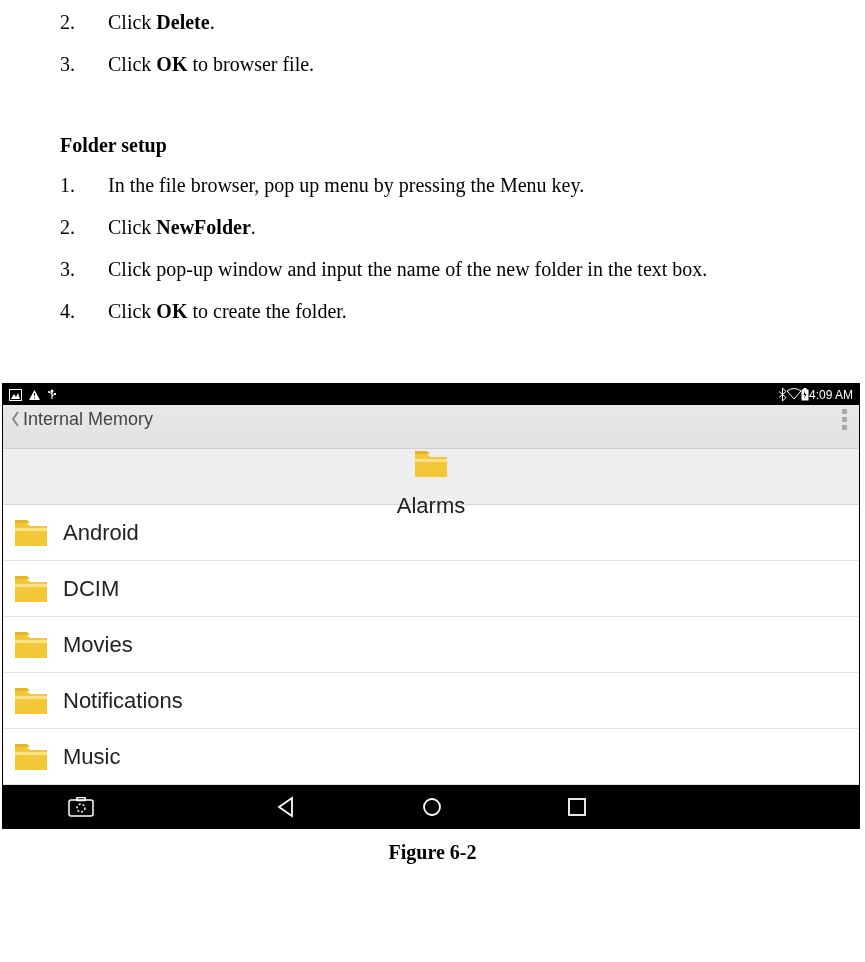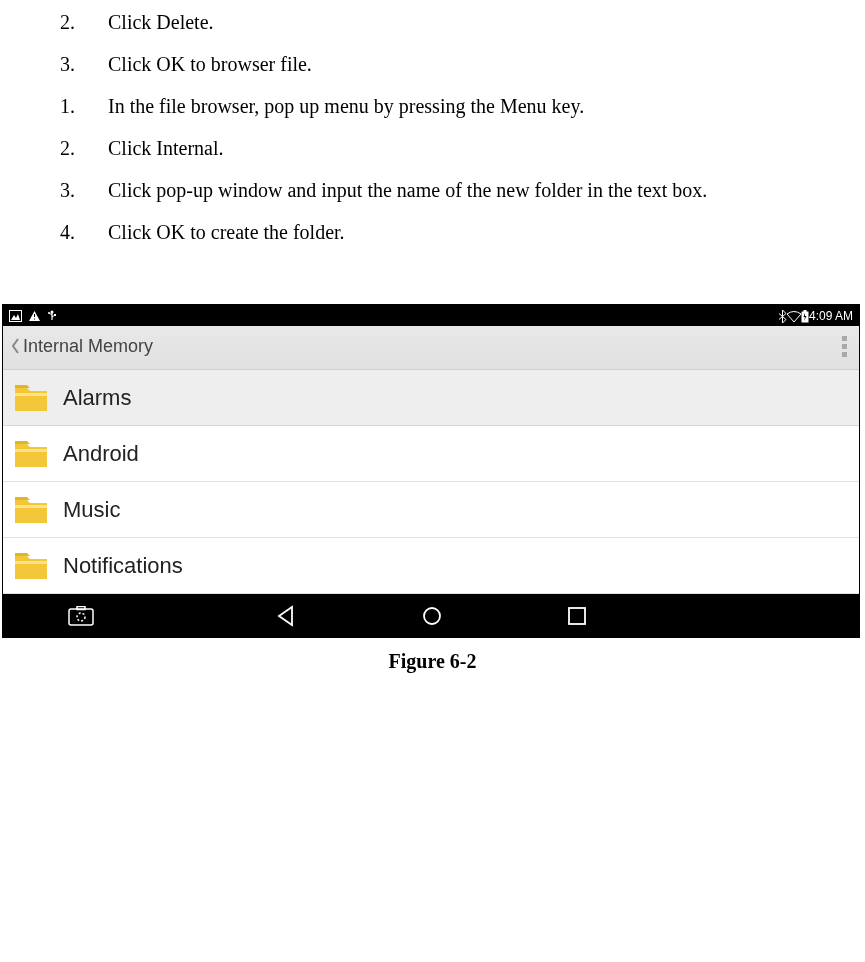--- a/index.html
+++ b/index.html
@@ -22,52 +22,52 @@
   .ol-step .num {
     width: 48px;
     flex: none;
   }
   .ol-step .txt { flex: 1; }
   .heading {
     font-weight: bold;
     margin-top: 56px;
     margin-bottom: 14px;
   }
-  .bold { font-weight: normal; }
+  .bold { font-weight: bold; }
 
   .screenshot {
     width: 858px;
     margin: 58px 0 0 2px;
     border: 1px solid #000;
     background: #fff;
     font-family: Arial, Helvetica, sans-serif;
   }
 
   .status-bar {
     height: 21px;
     background: #000;
     color: #fff;
     display: flex;
     justify-content: space-between;
     align-items: center;
     font-size: 11px;
     padding: 0 6px;
   }
   .status-left { display:flex; gap:6px; align-items:center; }
-  .status-right { display:flex; gap:0; align-items:flex-end; }
+  .status-right { display:flex; gap:0; align-items:flex-start; }
   .status-right svg, .status-left svg { display:block; }
 
   .app-header {
     height: 44px;
     background: linear-gradient(#e8e8e8, #e1e1e1);
     border-bottom: 1px solid #cfcfcf;
     display: flex;
-    align-items: flex-end;
+    align-items: flex-start;
     justify-content: space-between;
-    padding: 12px 8px;
+    padding: 4px 8px;
     font-size: 18px;
     color: #444;
   }
   .app-header .title-wrap { display:flex; align-items:center; gap:2px; }
   .chevron-left {
     width: 10px; height: 20px; display:inline-block;
   }
   .overflow {
     width: 14px; display:flex; flex-direction:column; gap:3px; align-items:center;
   }
@@ -79,21 +79,21 @@
   .folder-item {
     height: 56px;
     display: flex;
     align-items: center;
     gap: 14px;
     padding: 0 10px;
     border-bottom: 1px solid #e3e3e3;
     font-size: 22px;
     color: #222;
   }
-  .folder-item.first { background: #eeeeee; border-bottom: 1px solid #d6d6d6; }
+  .folder-item.first { background: #eeeeee; border-bottom: 1px solid #d6d6d6; flex-direction: column; }
   .folder-item.last { border-bottom: none; height: 44px; }
   .folder-icon {
     width: 36px; height: 30px; flex:none; position:relative;
   }
   .folder-icon svg { display:block; }
 
   .nav-bar {
     height: 43px;
     background: #000;
     display: flex;
@@ -123,32 +123,33 @@
     </div>
   </div>
 
   <div class="ol-step">
     <div class="num">3.</div>
     <div class="txt">
       <span>Click </span><span class="bold">OK</span><span> to browser file.</span>
     </div>
   </div>
 
+  <div class="heading">Folder setup</div>
 
   <div class="ol-step">
     <div class="num">1.</div>
     <div class="txt">
       <span>In the file browser, pop up menu by pressing the Menu key.</span>
     </div>
   </div>
 
   <div class="ol-step">
     <div class="num">2.</div>
     <div class="txt">
-      <span>Click </span><span class="bold">Internal</span><span>.</span>
+      <span>Click </span><span class="bold">NewFolder</span><span>.</span>
     </div>
   </div>
 
   <div class="ol-step">
     <div class="num">3.</div>
     <div class="txt">
       <span>Click pop-up window and input the name of the new folder in the text box.</span>
     </div>
   </div>
 
@@ -249,31 +250,51 @@
       <span>Android</span>
     </div>
     <div class="folder-item">
       <span class="folder-icon">
         <svg width="36" height="30" viewBox="0 0 36 30">
             <path d="M2 5 L14 5 L17 8 L34 8 L34 28 L2 28 Z" fill="#f3c738"></path>
             <rect x="2" y="10" width="32" height="3" fill="#fde28a"></rect>
             <path d="M2 2 L14 2 L17 5 L2 5 Z" fill="#e0b528"></path>
           </svg>
       </span>
+      <span>DCIM</span>
+    </div>
+    <div class="folder-item">
+      <span class="folder-icon">
+        <svg width="36" height="30" viewBox="0 0 36 30">
+            <path d="M2 5 L14 5 L17 8 L34 8 L34 28 L2 28 Z" fill="#f3c738"></path>
+            <rect x="2" y="10" width="32" height="3" fill="#fde28a"></rect>
+            <path d="M2 2 L14 2 L17 5 L2 5 Z" fill="#e0b528"></path>
+          </svg>
+      </span>
+      <span>Movies</span>
+    </div>
+    <div class="folder-item">
+      <span class="folder-icon">
+        <svg width="36" height="30" viewBox="0 0 36 30">
+            <path d="M2 5 L14 5 L17 8 L34 8 L34 28 L2 28 Z" fill="#f3c738"></path>
+            <rect x="2" y="10" width="32" height="3" fill="#fde28a"></rect>
+            <path d="M2 2 L14 2 L17 5 L2 5 Z" fill="#e0b528"></path>
+          </svg>
+      </span>
+      <span>Notifications</span>
+    </div>
+    <div class="folder-item">
+      <span class="folder-icon">
+        <svg width="36" height="30" viewBox="0 0 36 30">
+            <path d="M2 5 L14 5 L17 8 L34 8 L34 28 L2 28 Z" fill="#f3c738"></path>
+            <rect x="2" y="10" width="32" height="3" fill="#fde28a"></rect>
+            <path d="M2 2 L14 2 L17 5 L2 5 Z" fill="#e0b528"></path>
+          </svg>
+      </span>
       <span>Music</span>
-    </div>
-    <div class="folder-item">
-      <span class="folder-icon">
-        <svg width="36" height="30" viewBox="0 0 36 30">
-            <path d="M2 5 L14 5 L17 8 L34 8 L34 28 L2 28 Z" fill="#f3c738"></path>
-            <rect x="2" y="10" width="32" height="3" fill="#fde28a"></rect>
-            <path d="M2 2 L14 2 L17 5 L2 5 Z" fill="#e0b528"></path>
-          </svg>
-      </span>
-      <span>Notifications</span>
     </div>
   </div>
 
   <div class="nav-bar">
     <div class="nav-wrap">
       <span class="nav-camera nav-btn">
         <svg width="26" height="20" viewBox="0 0 26 20">
             <rect x="1" y="3" width="24" height="16" rx="2" fill="none" stroke="#fff" stroke-width="1.5"></rect>
             <circle cx="13" cy="11" r="4" fill="none" stroke="#fff" stroke-width="1.5" stroke-dasharray="2 2"></circle>
             <rect x="9" y="0.5" width="8" height="3" fill="none" stroke="#fff" stroke-width="1.5"></rect>

